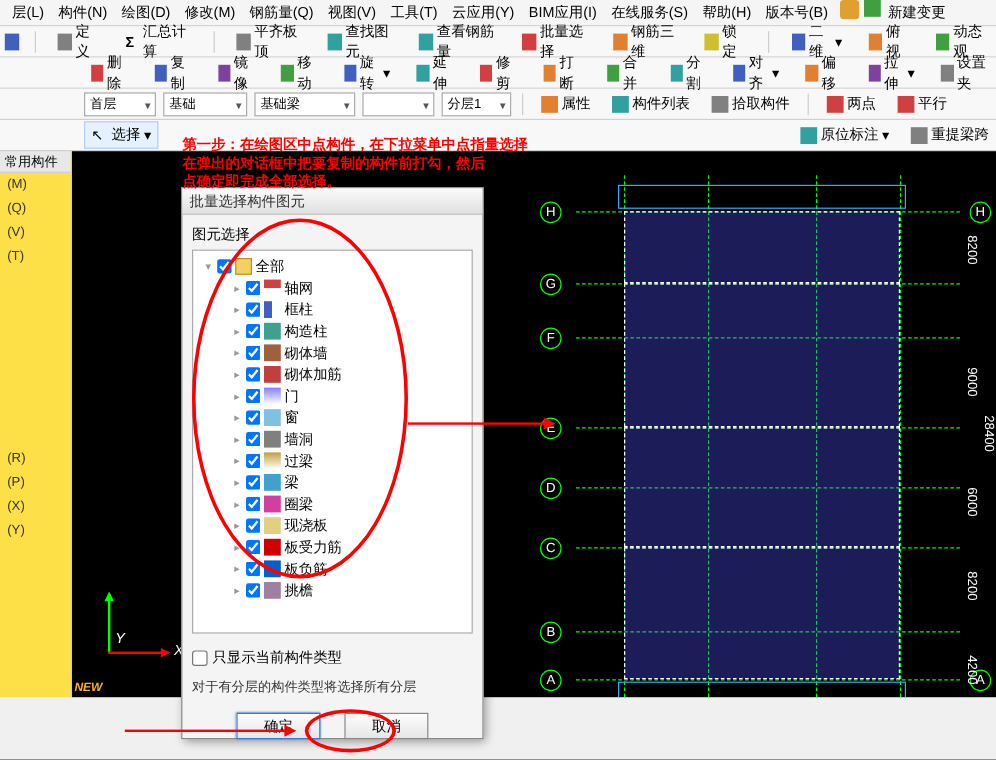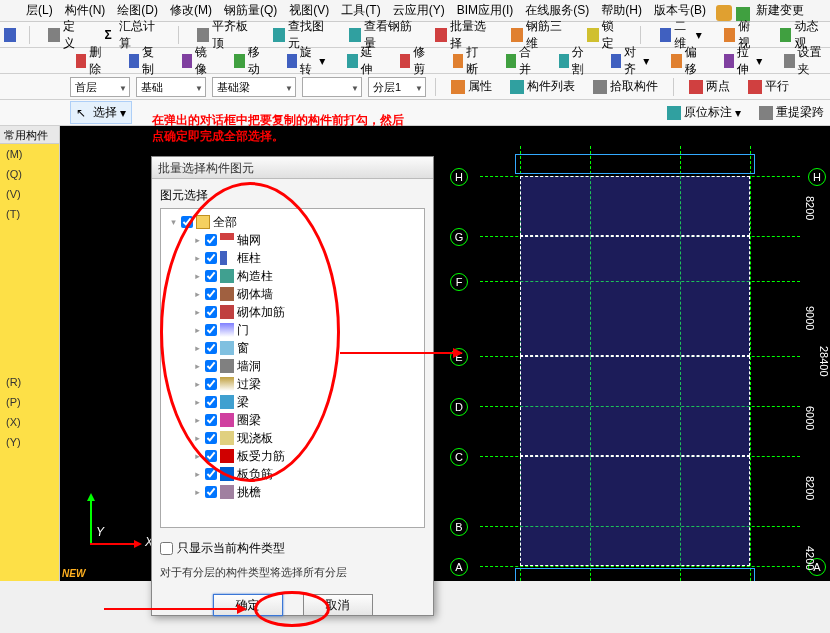--- a/index.html
+++ b/index.html
@@ -1,17 +1,17 @@
 <!DOCTYPE html>
 <html><head>
 <meta charset="utf-8">
 <style>
 *{box-sizing:border-box;margin:0;padding:0;font-family:"Microsoft YaHei",SimSun,sans-serif;font-size:12px}
 body{width:830px;height:633px;background:#f0f0f0;overflow:hidden;position:relative}
-.menubar{height:22px;background:#f5f5f5;border-bottom:1px solid #ccc;display:flex;padding-left:20px;align-items:flex-end}
+.menubar{height:22px;background:#f5f5f5;border-bottom:1px solid #ccc;display:flex;padding-left:4px;align-items:flex-start}
 .menubar span{padding:2px 6px;cursor:default}
 .menubar .nico{width:16px;height:16px;background:#e0a030;border-radius:3px;margin:0 4px;display:inline-block}
 .toolbar{height:26px;background:#f8f8f8;border-bottom:1px solid #d0d0d0;display:flex;align-items:center;padding-left:4px;gap:10px}
 .tb-btn{display:flex;align-items:center;gap:3px;padding:2px 5px;border:1px solid transparent;cursor:pointer}
 .tb-ico{width:14px;height:14px;display:inline-block}
 .ico-red{background:#d04040}
 .ico-blue{background:#4060c0}
 .ico-green{background:#40a040}
 .ico-orange{background:#e08030}
 .ico-yellow{background:#d0c030}
@@ -34,21 +34,21 @@
 .axes .ylab{position:absolute;top:-20px;left:6px;color:#fff;font-style:italic}
 .axes .xlab{position:absolute;left:55px;bottom:-4px;color:#fff;font-style:italic}
 .new{position:absolute;left:2px;bottom:2px;color:#ffb020;font-size:10px;font-style:italic;font-weight:bold}
 .plan{position:absolute;right:30px;top:20px;width:320px;height:470px}
 .gridv{position:absolute;top:0;bottom:0;width:1px;border-left:1px dashed #0f0}
 .gridh{position:absolute;left:0;right:0;height:1px;border-top:1px dashed #0f0}
 .glab{position:absolute;color:#fff;font-size:11px;width:18px;height:18px;border:1px solid #0f0;border-radius:50%;text-align:center;line-height:16px}
 .dim{position:absolute;color:#fff;font-size:11px}
 .wall{position:absolute;background:rgba(80,80,255,0.35);border:1px dashed #fff}
 .bluebox{position:absolute;border:1px solid #3af}
-.dialog{position:absolute;left:151px;top:156px;width:283px;height:460px;background:#f4f4f4;border:1px solid #888;box-shadow:2px 2px 8px rgba(0,0,0,0.4)}
+.dialog{position:absolute;left:151px;top:156px;width:252px;height:460px;background:#f4f4f4;border:1px solid #888;box-shadow:2px 2px 8px rgba(0,0,0,0.4)}
 .dlg-title{height:22px;background:linear-gradient(#fbfbfb,#e0e0e0);border-bottom:1px solid #bbb;padding-left:6px;line-height:22px;font-size:12px;color:#333}
 .dlg-body{padding:8px}
 .dlg-label{font-size:12px;margin-bottom:4px}
 .tree{border:1px solid #aaa;background:#fff;height:320px;overflow:auto;padding:4px}
 .tn{display:flex;align-items:center;height:18px;gap:3px;padding-left:4px}
 .tn .exp{width:9px;height:9px;font-size:9px;line-height:9px;text-align:center;color:#999}
 .tn input{width:12px;height:12px}
 .tn .fico{width:14px;height:14px;display:inline-block}
 .tn .lbl{font-size:12px}
 .tn.child{padding-left:28px}
@@ -301,20 +301,21 @@
       <div class="dim" style="right:-16px;top:330px;writing-mode:vertical-rl">8200</div>
       <div class="dim" style="right:-16px;top:260px;writing-mode:vertical-rl">6000</div>
       <div class="dim" style="right:-16px;top:160px;writing-mode:vertical-rl">9000</div>
       <div class="dim" style="right:-16px;top:50px;writing-mode:vertical-rl">8200</div>
       <div class="dim" style="right:-30px;top:200px;writing-mode:vertical-rl">28400</div>
     </div>
   </div>
 </div>
 
 <div class="anno" style="left:152px;top:113px">
+  <div>第一步：在绘图区中点构件，在下拉菜单中点指量选择</div>
   <div>在弹出的对话框中把要复制的构件前打勾，然后</div>
   <div>点确定即完成全部选择。</div>
 </div>
 <div class="circle" style="left:160px;top:182px;width:180px;height:300px"></div>
 <div class="circle" style="left:254px;top:591px;width:76px;height:36px"></div>
 <div class="arrow" style="left:340px;top:352px;width:120px"></div>
 <div class="arrow" style="left:104px;top:608px;width:140px"></div>
 
 <div class="dialog">
   <div class="dlg-title">批量选择构件图元</div>

